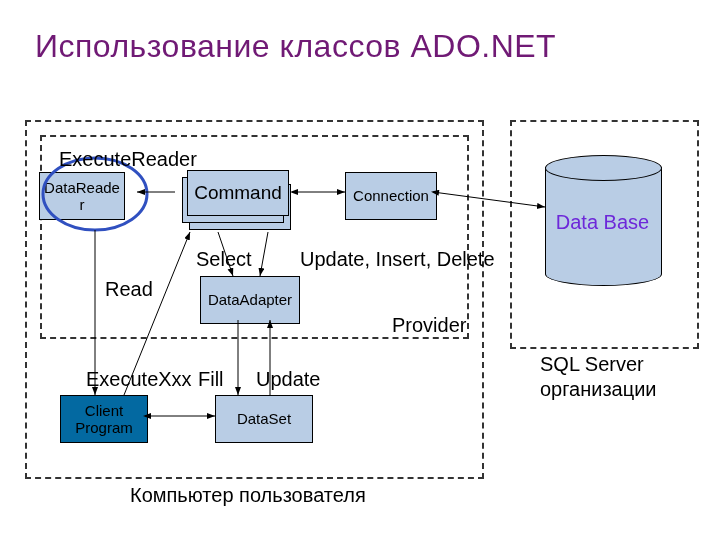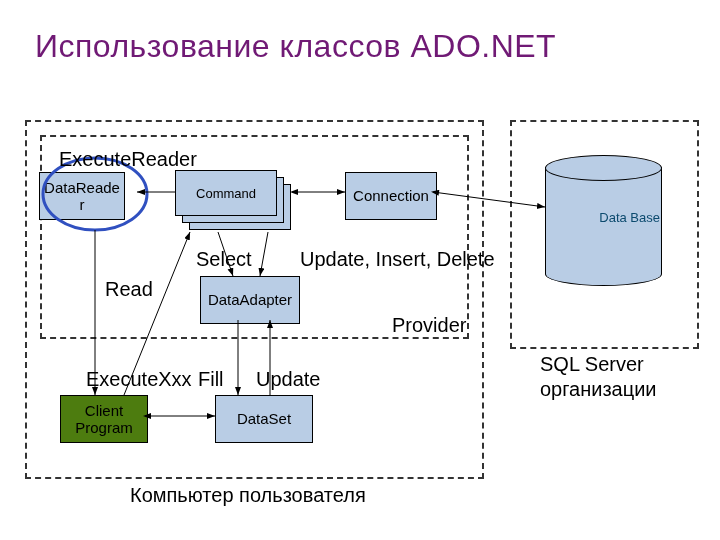--- a/index.html
+++ b/index.html
@@ -1,30 +1,30 @@
 <!DOCTYPE html>
 <html><head>
 <meta charset="utf-8">
 <style>
   html,body{margin:0;padding:0;font-family:Arial,Helvetica,sans-serif;background:#fff}
   #stage{position:relative;width:720px;height:540px}
   .title{position:absolute;font-size:32px;color:#701a75;letter-spacing:0.5px}
   .dashed{position:absolute;border:2px dashed #333;background:transparent}
   .box{position:absolute;border:1px solid #000;background:#b9cde5;font-size:15px;color:#000;
        display:flex;align-items:center;justify-content:center;text-align:center;line-height:1.15;word-break:break-word;padding:2px}
-  .box.yellow{background:#4d7c0f}
+  .box.yellow{background:#0369a1}
   .stack{position:absolute;width:104px;height:50px}
   .stack .layer{position:absolute;width:100px;height:44px;border:1px solid #000;background:#b9cde5}
   .lbl{position:absolute;font-size:20px;color:#000;white-space:nowrap}
   .lbl.wrap{white-space:normal;line-height:1.25}
   svg{position:absolute;left:0;top:0;width:720px;height:540px;pointer-events:none}
   .db{position:absolute}
   .db .cyl{position:absolute;left:0;top:0;width:100%;background:#b9cde5;border:1px solid #000;border-top:none;border-bottom-left-radius:50% 12px;border-bottom-right-radius:50% 12px}
   .db .top{position:absolute;left:0;top:0;width:100%;height:24px;border:1px solid #000;border-radius:50%;background:#b9cde5}
-  .db .txt{position:absolute;left:0;width:100%;text-align:right;font-size:13px;color:#0c4a6e;line-height:1.2}
+  .db .txt{position:absolute;left:0;width:100%;text-align:center;font-size:20px;color:#6d28d9;line-height:1.2}
 </style>
 </head>
 <body>
 <div id="stage">
 
 <div class="title" style="left:35px;top:28px">Использование классов ADO.NET</div>
 
 <div class="dashed" style="left:25px;top:120px;width:455px;height:355px"></div>
 <div class="lbl" style="left:130px;top:484px">Компьютер пользователя</div>
 
@@ -32,21 +32,21 @@
 <div class="lbl" style="left:392px;top:314px">Provider</div>
 
 <div class="dashed" style="left:510px;top:120px;width:185px;height:225px"></div>
 <div class="lbl wrap" style="left:540px;top:352px;width:160px">SQL Server организации</div>
 
 <div class="box" style="left:39px;top:172px;width:80px;height:42px">DataReader</div>
 
 <div class="stack" style="left:175px;top:170px">
   <div class="layer" style="left:14px;top:14px"></div>
   <div class="layer" style="left:7px;top:7px"></div>
-  <div class="layer" style="left:0;top:0;font-size:13px;display:flex;align-items:center;justify-content:center">Command</div>
+  <div class="layer" style="left:12px;top:0;font-size:19px;display:flex;align-items:center;justify-content:center">Command</div>
 </div>
 
 <div class="box" style="left:200px;top:276px;width:94px;height:42px">DataAdapter</div>
 
 <div class="box" style="left:345px;top:172px;width:86px;height:42px">Connection</div>
 
 <div class="box" style="left:215px;top:395px;width:92px;height:42px">DataSet</div>
 
 <div class="box yellow" style="left:60px;top:395px;width:82px;height:42px">Client Program</div>
 

